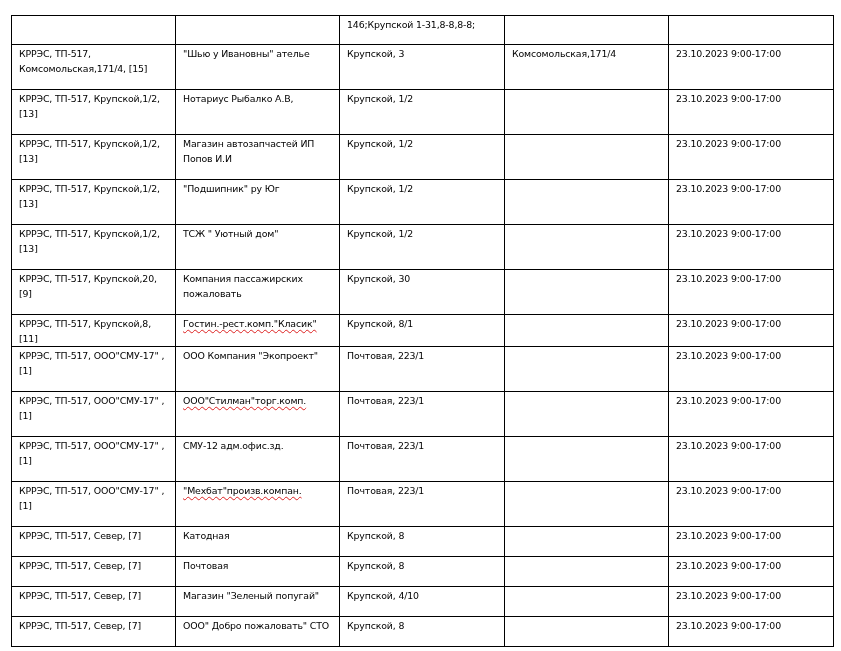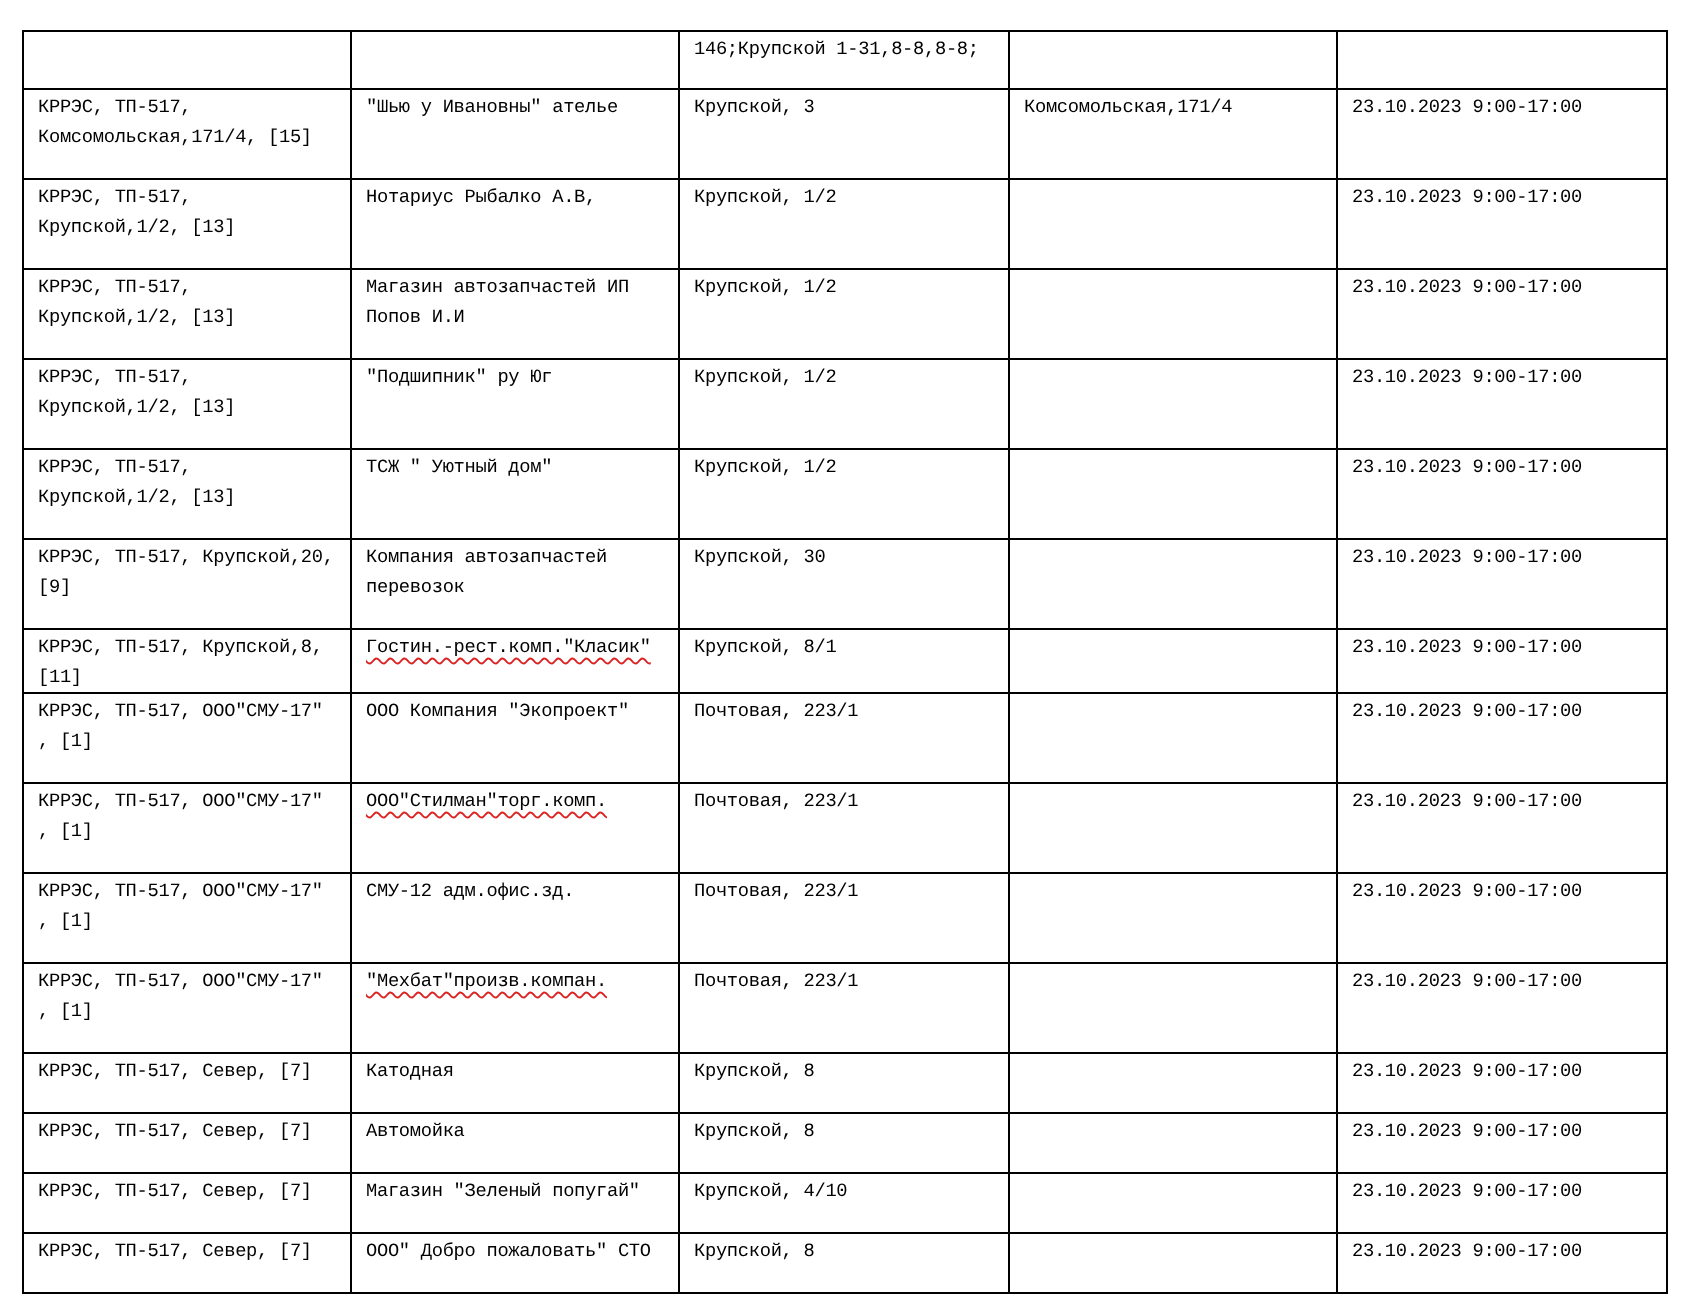--- a/index.html
+++ b/index.html
@@ -1,19 +1,19 @@
 <!DOCTYPE html>
 <html><head>
 <meta charset="utf-8">
 <style>
   html, body { margin: 0; padding: 0; background: #ffffff; }
   body { width: 841px; height: 651px; position: relative; overflow: hidden;
          font-family: "DejaVu Sans", sans-serif; color: #000; }
   table.doc { position: absolute; left: 11px; top: 15px; width: 822px;
-              border-collapse: collapse; table-layout: fixed; font-family: Liberation Mono, monospace; }
+              border-collapse: collapse; table-layout: fixed; }
   table.doc td { border: 1.3px solid #000; vertical-align: top; padding: 1px 7px 0 7px;
                  font-size: 9.4px; line-height: 15px; letter-spacing: -0.15px;
                  overflow: hidden; word-wrap: break-word; }
   col.c1 { width: 164px; } col.c2 { width: 164px; } col.c3 { width: 165px; }
   col.c4 { width: 164px; } col.c5 { width: 165px; }
   tr.h28 td { height: 27px; }
   tr.h44 td { height: 43px; }
   tr.h29 td { height: 28px; margin-top: 21px; }
   .spell { text-decoration: underline wavy #d22; text-decoration-thickness: 1px; text-underline-offset: 2px; }
 </style>
@@ -66,21 +66,21 @@
     </tr>
     <tr class="h44">
       <td>КРРЭС, ТП-517, Крупской,1/2, [13]</td>
       <td>ТСЖ " Уютный дом"</td>
       <td>Крупской, 1/2</td>
       <td></td>
       <td>23.10.2023 9:00-17:00</td>
     </tr>
     <tr class="h44">
       <td>КРРЭС, ТП-517, Крупской,20, [9]</td>
-      <td>Компания автозапчастей перевозок</td>
+      <td>Компания пассажирских пожаловать</td>
       <td>Крупской, 30</td>
       <td></td>
       <td>23.10.2023 9:00-17:00</td>
     </tr>
     <tr class="h29">
       <td>КРРЭС, ТП-517, Крупской,8, [11]</td>
       <td class="spell">Гостин.-рест.комп."Класик"</td>
       <td>Крупской, 8/1</td>
       <td></td>
       <td>23.10.2023 9:00-17:00</td>
@@ -115,21 +115,21 @@
     </tr>
     <tr class="h29">
       <td>КРРЭС, ТП-517, Север, [7]</td>
       <td>Катодная</td>
       <td>Крупской, 8</td>
       <td></td>
       <td>23.10.2023 9:00-17:00</td>
     </tr>
     <tr class="h29">
       <td>КРРЭС, ТП-517, Север, [7]</td>
-      <td>Автомойка</td>
+      <td>Почтовая</td>
       <td>Крупской, 8</td>
       <td></td>
       <td>23.10.2023 9:00-17:00</td>
     </tr>
     <tr class="h29">
       <td>КРРЭС, ТП-517, Север, [7]</td>
       <td>Магазин "Зеленый попугай"</td>
       <td>Крупской, 4/10</td>
       <td></td>
       <td>23.10.2023 9:00-17:00</td>

